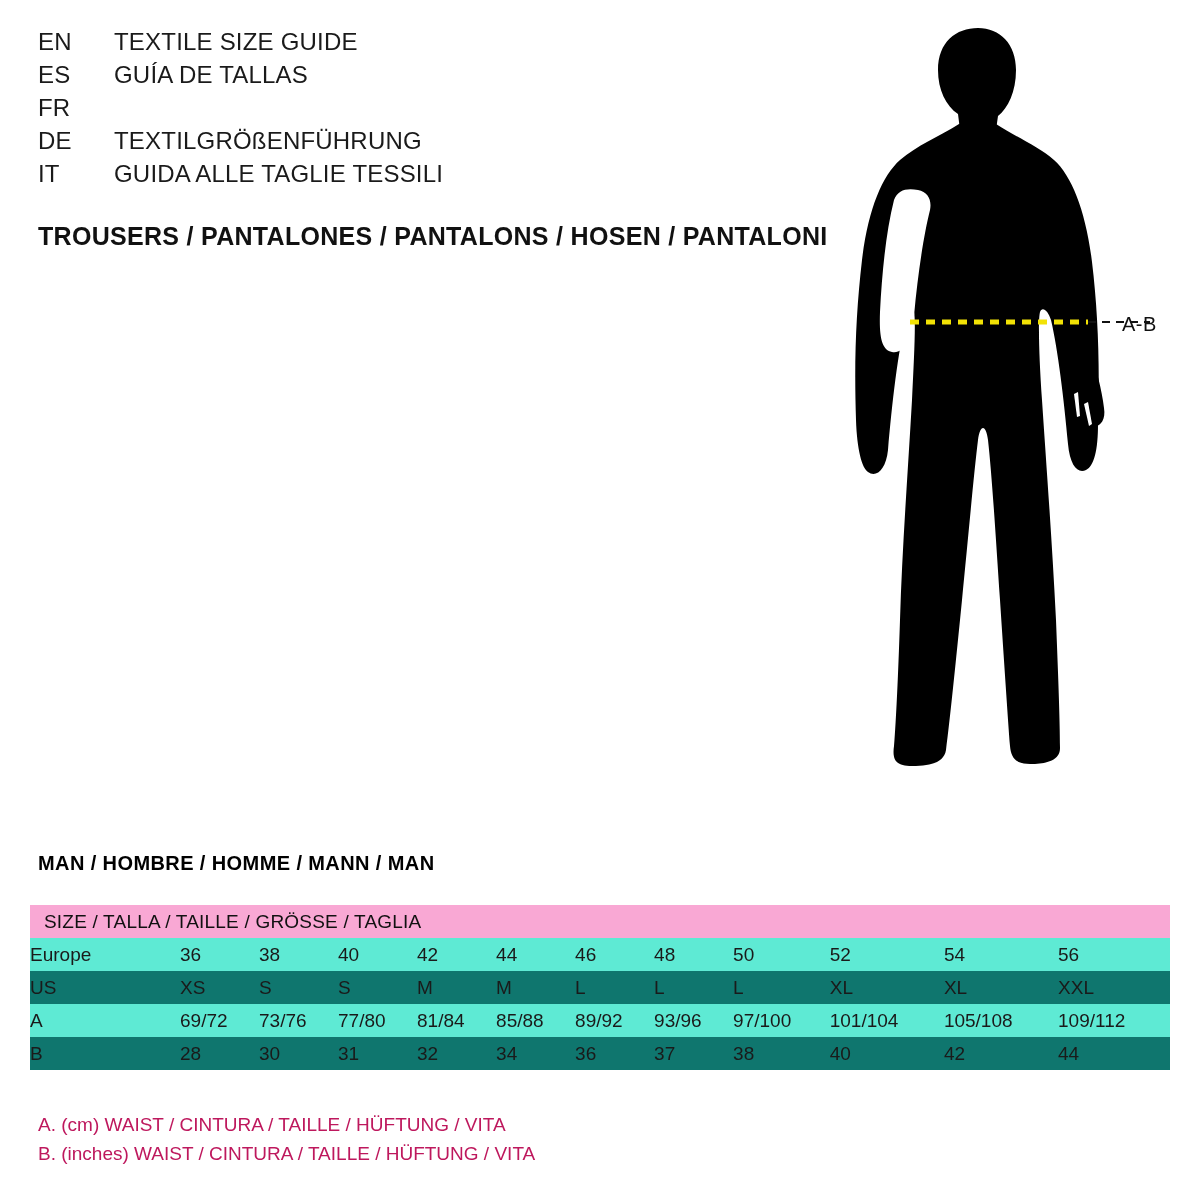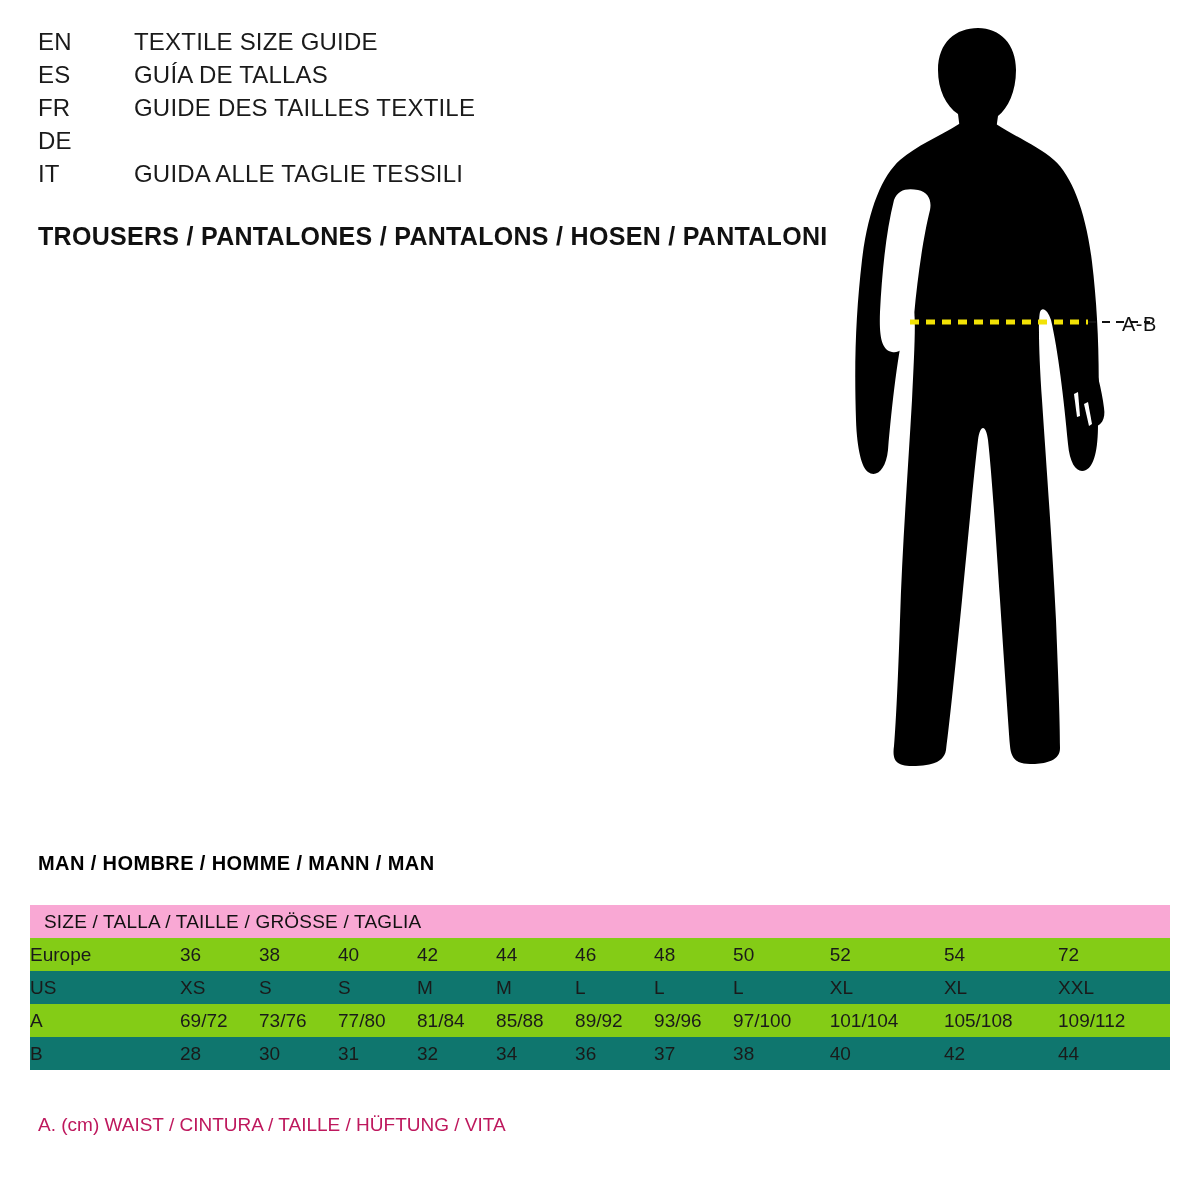--- a/index.html
+++ b/index.html
@@ -26,21 +26,20 @@
   .lang-block {
     position: absolute;
     left: 38px;
     top: 28px;
     width: 760px;
   }
   .lang-row {
     display: flex;
     align-items: baseline;
     height: 33px;
-    gap: 20px;
   }
   .lang-code {
     width: 76px;
     font-size: 24px;
     letter-spacing: 0.2px;
     color: #1a1a1a;
   }
   .lang-text {
     font-size: 24px;
     letter-spacing: 0.2px;
@@ -104,21 +103,21 @@
     color: #1a1a1a;
   }
   table.size-table thead th {
     background: #f9a8d4;
     text-align: left;
     padding-left: 14px;
     font-size: 19px;
     letter-spacing: 0.2px;
     color: #111111;
   }
-  .row-light  td { background: #84cc16; }
+  .row-light  td { background: #5eead4; }
   .row-white  td { background: #0f766e; }
   .rowhead {
     text-align: left;
     padding-left: 14px;
     width: 150px;
     white-space: nowrap;
   }
   .cell {
     text-align: left;
     white-space: nowrap;
@@ -143,24 +142,24 @@
     <div class="lang-row">
       <span class="lang-code">EN</span>
       <span class="lang-text">TEXTILE SIZE GUIDE</span>
     </div>
     <div class="lang-row">
       <span class="lang-code">ES</span>
       <span class="lang-text">GUÍA DE TALLAS</span>
     </div>
     <div class="lang-row">
       <span class="lang-code">FR</span>
-      <span class="lang-text">GUIDE DES TAILLES TEXTILE</span>
     </div>
     <div class="lang-row">
       <span class="lang-code">DE</span>
+      <span class="lang-text">TEXTILGRÖßENFÜHRUNG</span>
     </div>
     <div class="lang-row">
       <span class="lang-code">IT</span>
       <span class="lang-text">GUIDA ALLE TAGLIE TESSILI</span>
     </div>
   </div>
 
   <div class="garment-title">TROUSERS / PANTALONES / PANTALONS / HOSEN / PANTALONI</div>
 
   <div class="figure-wrap">
@@ -234,21 +233,21 @@
         <td class="cell">36</td>
         <td class="cell">38</td>
         <td class="cell">40</td>
         <td class="cell">42</td>
         <td class="cell">44</td>
         <td class="cell">46</td>
         <td class="cell">48</td>
         <td class="cell">50</td>
         <td class="cell">52</td>
         <td class="cell">54</td>
-        <td class="cell">72</td>
+        <td class="cell">56</td>
       </tr>
       <tr class="row-white">
         <td class="rowhead">US</td>
         <td class="cell">XS</td>
         <td class="cell">S</td>
         <td class="cell">S</td>
         <td class="cell">M</td>
         <td class="cell">M</td>
         <td class="cell">L</td>
         <td class="cell">L</td>
@@ -283,15 +282,16 @@
         <td class="cell">38</td>
         <td class="cell">40</td>
         <td class="cell">42</td>
         <td class="cell">44</td>
       </tr>
     </tbody>
   </table>
 
   <div class="footnotes">
     <div class="footnote-line">A. (cm) WAIST / CINTURA / TAILLE / HÜFTUNG / VITA</div>
+    <div class="footnote-line">B. (inches) WAIST / CINTURA / TAILLE / HÜFTUNG / VITA</div>
   </div>
 
 </div>
 
 </body></html>

